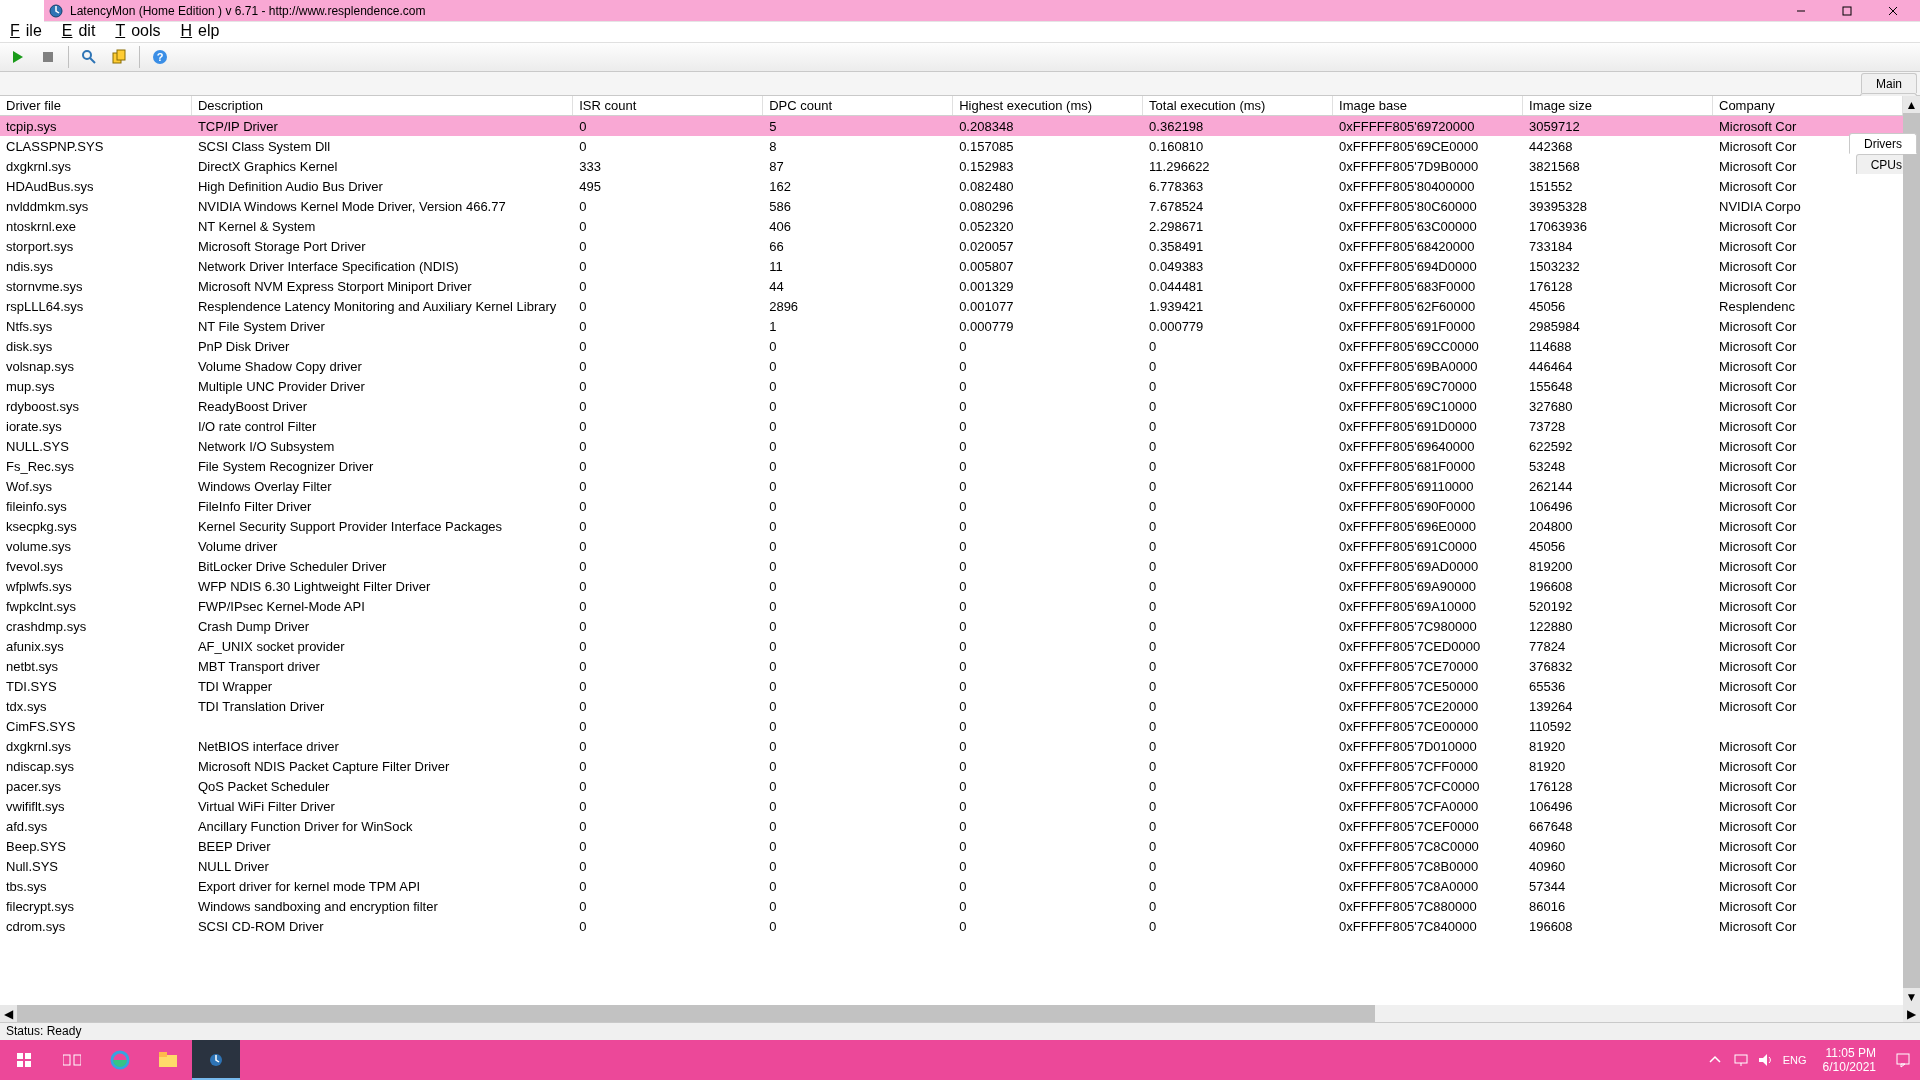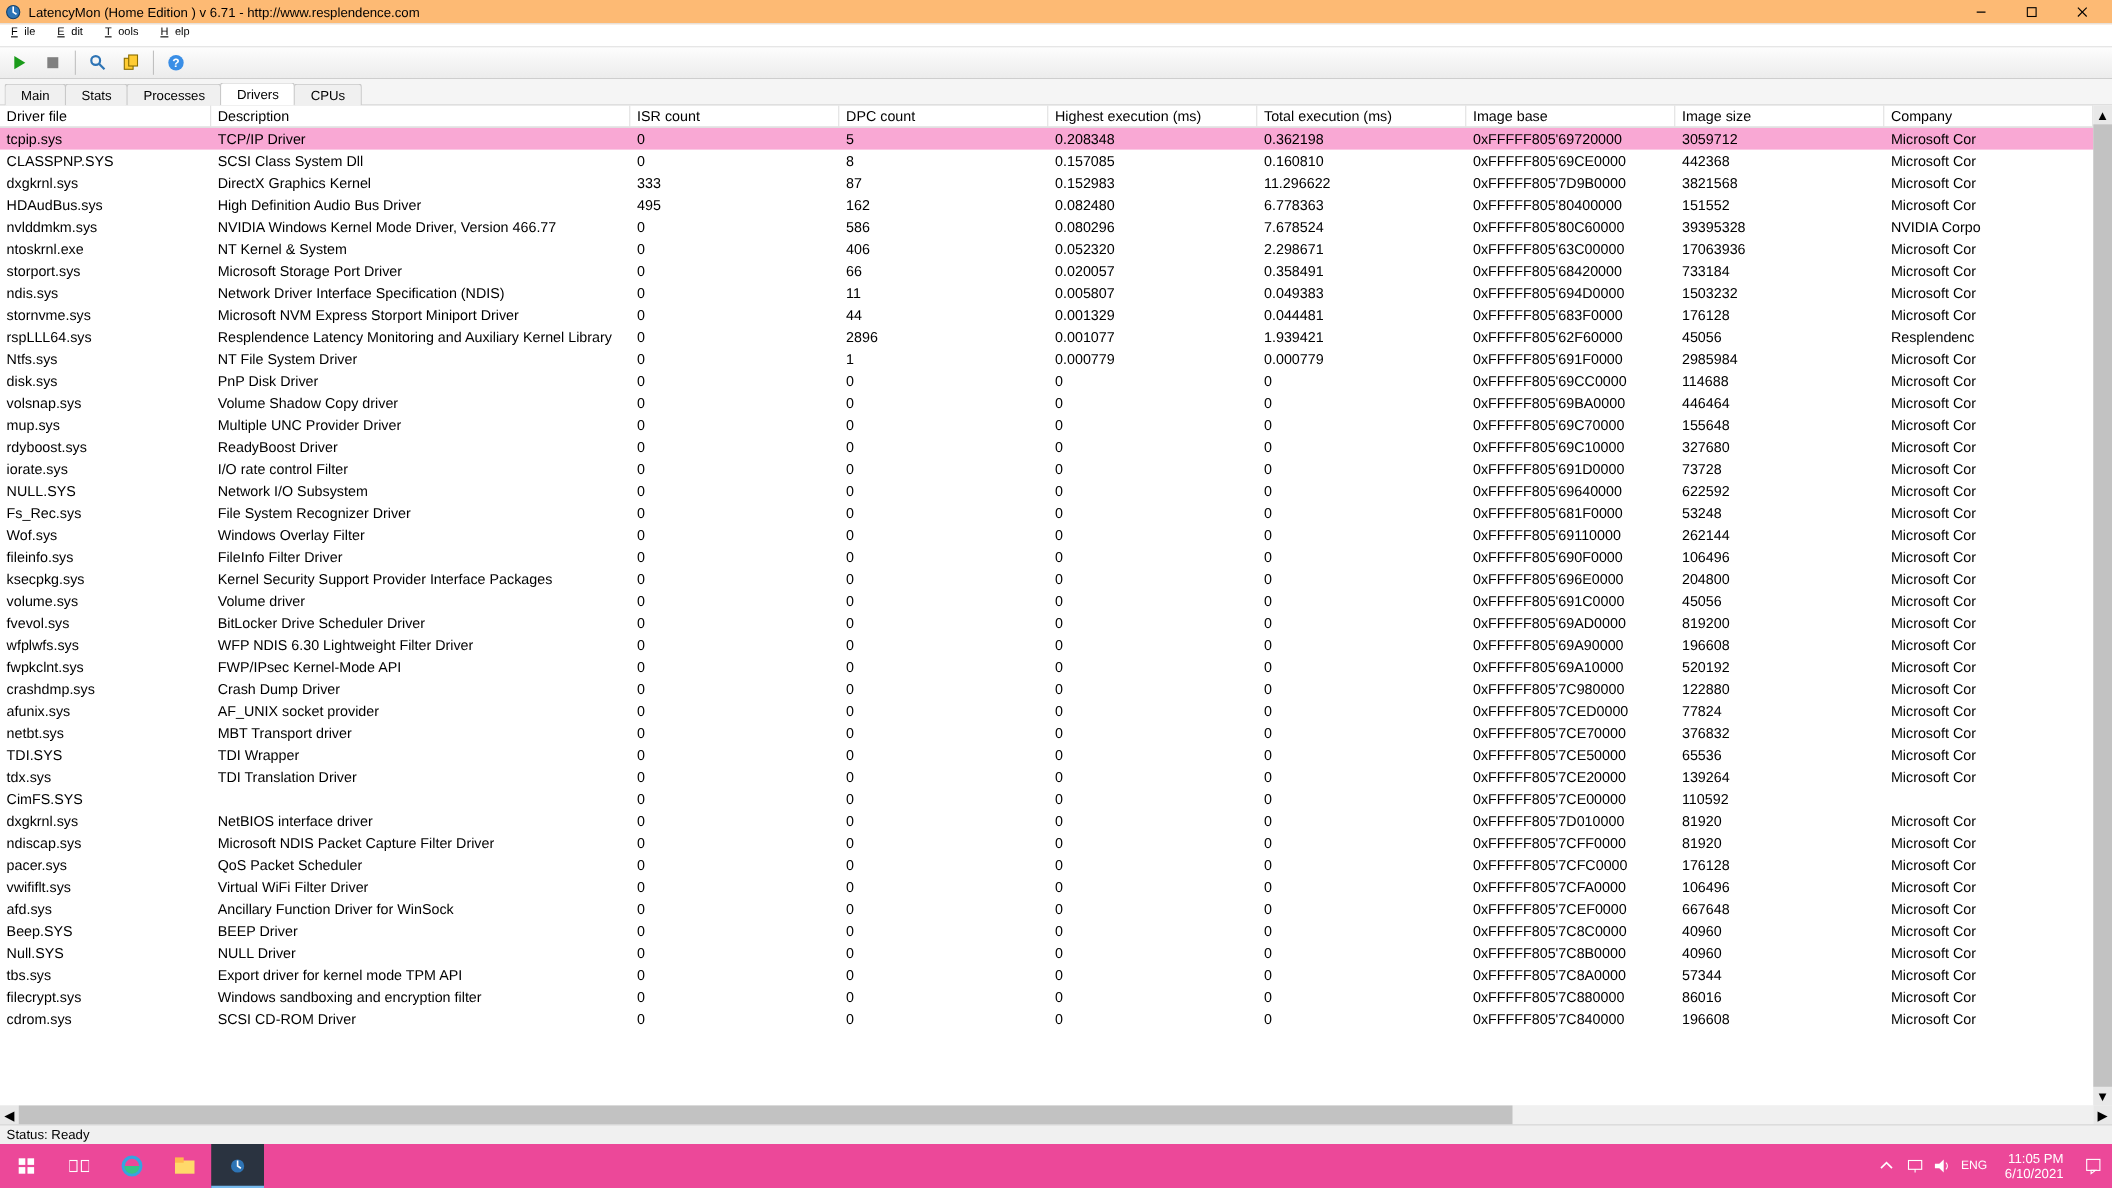--- a/index.html
+++ b/index.html
@@ -1,27 +1,27 @@
 <!DOCTYPE html>
 <html><head>
 <meta charset="utf-8">
 <style>
   * { box-sizing: border-box; margin: 0; padding: 0; }
   html, body { width: 1920px; height: 1080px; font-family: "Segoe UI", Tahoma, sans-serif; font-size: 12px; overflow: hidden; background:#fff; }
-  .titlebar { height: 22px; display:flex; align-items:center; padding:0 4px; background:#fdba74; border-bottom:1px solid #e5e5e5; }
+  .titlebar { height: 22px; display:flex; align-items:center; padding:0 4px; background:#f9a8d4; border-bottom:1px solid #e5e5e5;margin-left:44px; }
   .titlebar .icon { width:16px; height:16px; margin-right:6px; display:inline-flex; align-items:center; justify-content:center; }
   .titlebar .title { flex:1; font-size:12px; color:#000; }
   .winbtn { width:46px; height:22px; display:flex; align-items:center; justify-content:center; color:#000; }
-  .menubar { height:20px; display:flex; align-items:flex-start; padding:0 4px; gap:2px; font-size:10px; }
+  .menubar { height:20px; display:flex; align-items:flex-end; padding:0 4px; gap:2px; font-size:16px; }
   .menubar span { padding:2px 6px; }
   .menubar span u { text-decoration: underline; }
   .toolbar { height:30px; display:flex; align-items:center; padding:2px 6px; gap:6px; background:linear-gradient(#fdfdfd,#ececec); border-top:1px solid #e0e0e0; border-bottom:1px solid #c9c9c9; }
   .tbtn { width:24px; height:24px; display:flex; align-items:center; justify-content:center; border:1px solid transparent; border-radius:3px; }
   .tsep { width:1px; height:22px; background:#c0c0c0; margin:0 2px; }
-  .tabbar { height:24px; display:flex; align-items:flex-end; padding:0 4px; gap:0; background:#f5f5f5; border-bottom:1px solid #c9c9c9; }
+  .tabbar { height:24px; display:flex; align-items:flex-end; padding:0 4px; gap:0; background:#f5f5f5; border-bottom:1px solid #c9c9c9;flex-direction:column; }
   .tab { padding:3px 14px 2px 14px; border:1px solid #c9c9c9; border-bottom:none; border-top-left-radius:3px; border-top-right-radius:3px; background:#f0f0f0; margin-right:-1px; font-size:12px; position:relative; bottom:-1px;}
   .tab.active { background:#fff; z-index:2; border-bottom:1px solid #fff; }
   .grid-wrap { position:relative; height: calc(100% - 22px - 20px - 30px - 24px - 18px - 40px); display:flex; flex-direction:column; }
   .header-row, .data-row { display:flex; height:20px; align-items:center; white-space:nowrap; }
   .header-row { background:#fff; border-bottom:1px solid #d0d0d0; position:sticky; top:0; }
   .hdr { padding:2px 6px; border-right:1px solid #e0e0e0; font-size:13px; color:#000; overflow:hidden; text-overflow:ellipsis; height:100%; display:flex; align-items:center;}
   .cell { padding:1px 6px; font-size:13px; color:#000; overflow:hidden; text-overflow:ellipsis; height:100%; display:flex; align-items:center;}
   .rows { overflow:hidden; flex:1; }
   .data-row:nth-child(odd){}
   .data-row.selected { background:#f9a8d4; }

